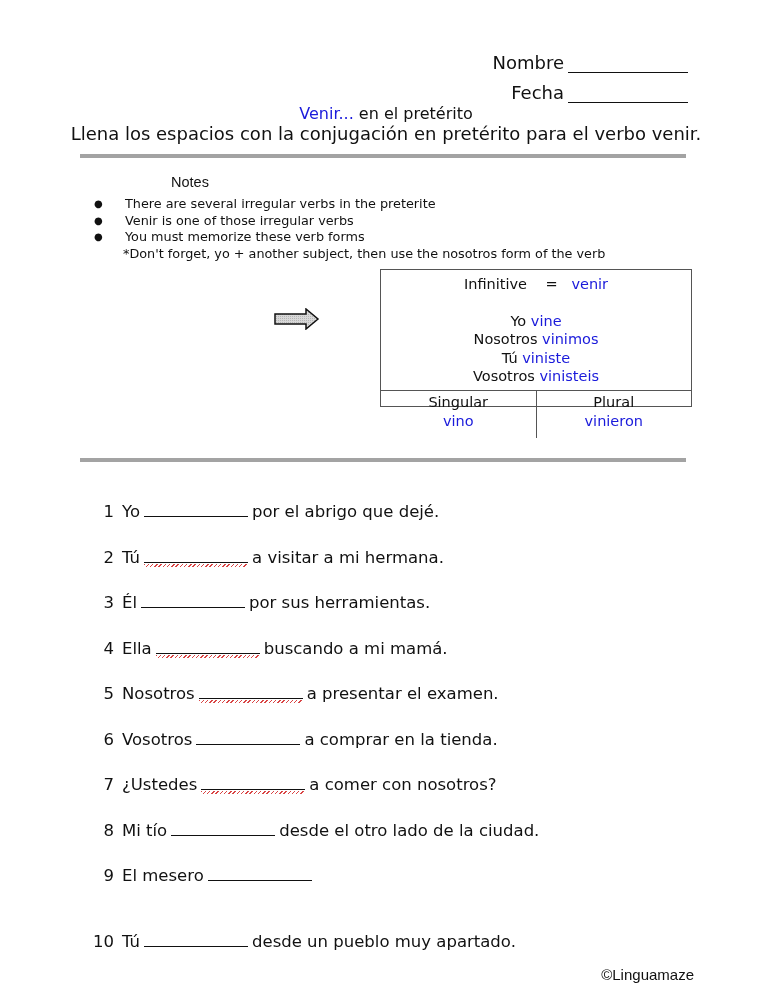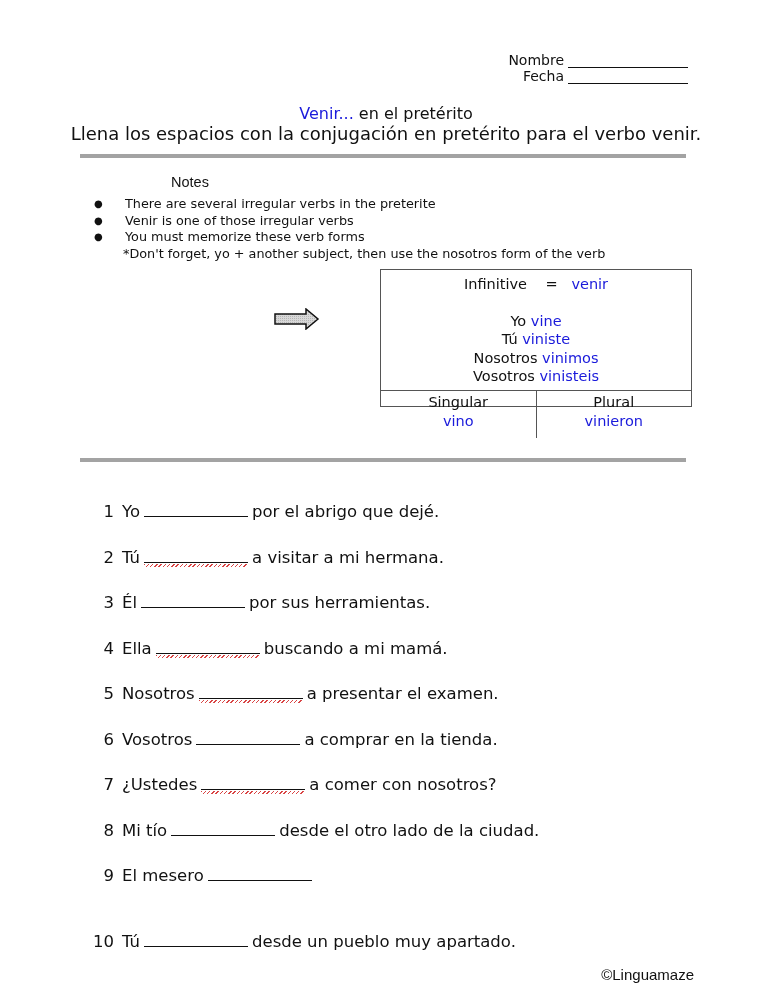--- a/index.html
+++ b/index.html
@@ -1,19 +1,19 @@
 <!DOCTYPE html>
 <html><head>
 <meta charset="utf-8">
 <style>
   html, body { margin: 0; padding: 0; background: #ffffff; }
   body { width: 772px; height: 1006px; position: relative; overflow: hidden;
          font-family: "DejaVu Sans", sans-serif; color: #111; }
   .abs { position: absolute; }
-  .field { font-size: 14px; display: flex; align-items: flex-end; gap: 4px; right: 84px; }
+  .field { font-size: 18px; display: flex; align-items: flex-end; gap: 4px; right: 84px; }
   .field .line { display: inline-block; width: 120px; border-bottom: 1.3px solid #111; height: 12px; }
   .title { left: 0; width: 772px; top: 104px; text-align: center; font-size: 16px; }
   .title .blue { color: #1a1adb; }
   .subtitle { left: 0; width: 772px; top: 123px; text-align: center; font-size: 18px; }
   .rule { left: 80px; width: 606px; height: 4px; background: #a3a3a3; }
   .notes-head { left: 126px; top: 174px; font-family: "Liberation Sans", sans-serif; font-size: 14.5px; margin-left: 45px; }
   .notes-list { left: 92px; top: 196px; font-size: 12.8px; line-height: 16.5px; }
   .notes-list .bullet-row { display: flex; }
   .notes-list .dot { width: 31px; font-size: 10px; padding-left: 2px; }
   .notes-list .extra { padding-left: 31px; }
@@ -32,21 +32,21 @@
      background: repeating-linear-gradient(135deg, #d94545 0 1px, transparent 1px 3px); }
   .copyright { right: 78px; top: 966px; font-family: "Liberation Sans", sans-serif; font-size: 15px; }
 </style>
 </head>
 <body>
 
 <div class="abs field" style="top:52px;">
   <span>Nombre</span>
   <span class="line"></span>
 </div>
-<div class="abs field" style="top:68px;">
+<div class="abs field" style="top:82px;">
   <span>Fecha</span>
   <span class="line"></span>
 </div>
 
 <div class="abs title">
   <span class="blue">Venir...</span><span> en el pretérito</span>
 </div>
 <div class="abs subtitle">Llena los espacios con la conjugación en pretérito para el verbo venir.</div>
 
 <div class="abs rule" style="top:154px;"></div>
@@ -82,22 +82,22 @@
 
 <div class="abs verb-table">
   <div class="verb-top">
     <div>
       <span>Infinitive</span>&nbsp;&nbsp;&nbsp;
       <span>=</span>&nbsp;&nbsp;
       <span class="blue">venir</span>
     </div>
     <div style="height:18px;"></div>
     <div><span>Yo</span> <span class="blue">vine</span></div>
+    <div><span>Nosotros</span> <span class="blue">vinimos</span></div>
     <div><span>Tú</span> <span class="blue">viniste</span></div>
-    <div><span>Nosotros</span> <span class="blue">vinimos</span></div>
     <div><span>Vosotros</span> <span class="blue">vinisteis</span></div>
   </div>
   <div class="verb-bottom">
     <div class="cell">
       <div>Singular</div>
       <div class="blue">vino</div>
     </div>
     <div class="cell">
       <div>Plural</div>
       <div class="blue">vinieron</div>

